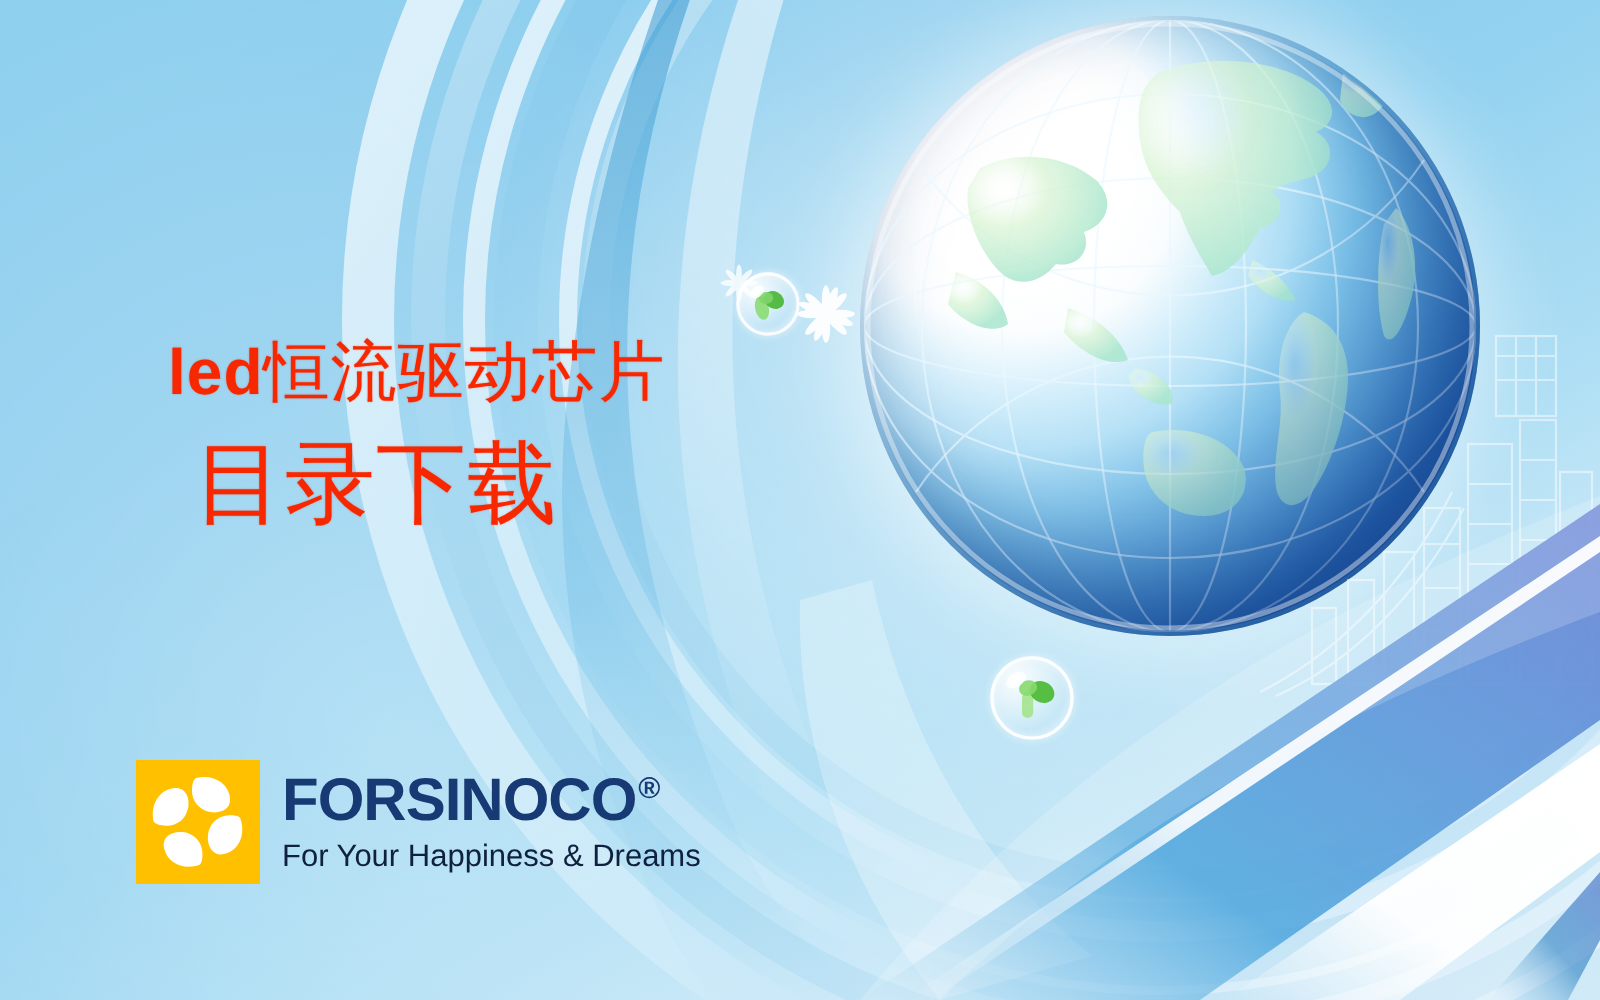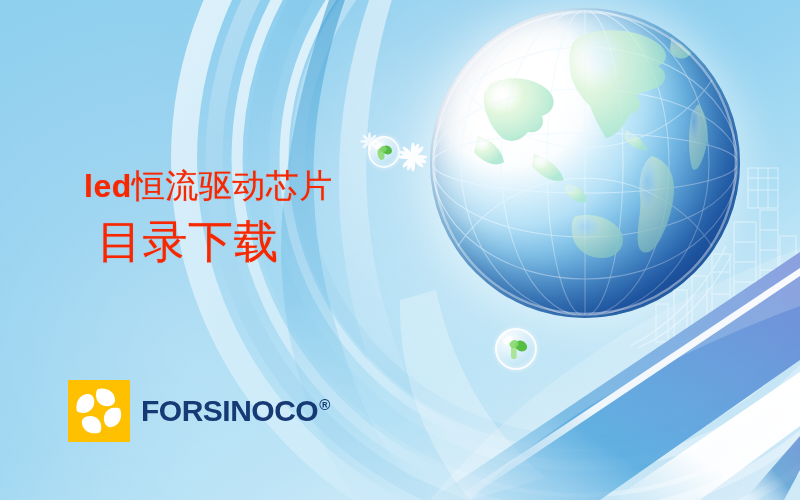--- a/index.html
+++ b/index.html
@@ -410,16 +410,17 @@
           <path d="M31,53 C23,55 15,51 14,43 C13.4,38 18,35 24,36 C29.5,37 33,41.5 33,46.5 C33,50 32.4,52.2 31,53 Z" transform="rotate(-4 24 44)"></path>
           <path d="M9,31 C7,23 11,15 19,14 C24,13.4 27,18 26,24 C25,29.5 20.5,33 15.5,33 C12,33 9.8,32.4 9,31 Z" transform="rotate(2 18 24)"></path>
         </g>
       </svg>
     </div>
     <div class="logo-text">
       <div class="wordmark">
         <span>FORSINOCO</span>
           <span class="reg">®</span>
       </div>
+      <div class="tagline">For Your Happiness &amp; Dreams</div>
     </div>
   </div>
 
 </div>
 
 </body></html>

